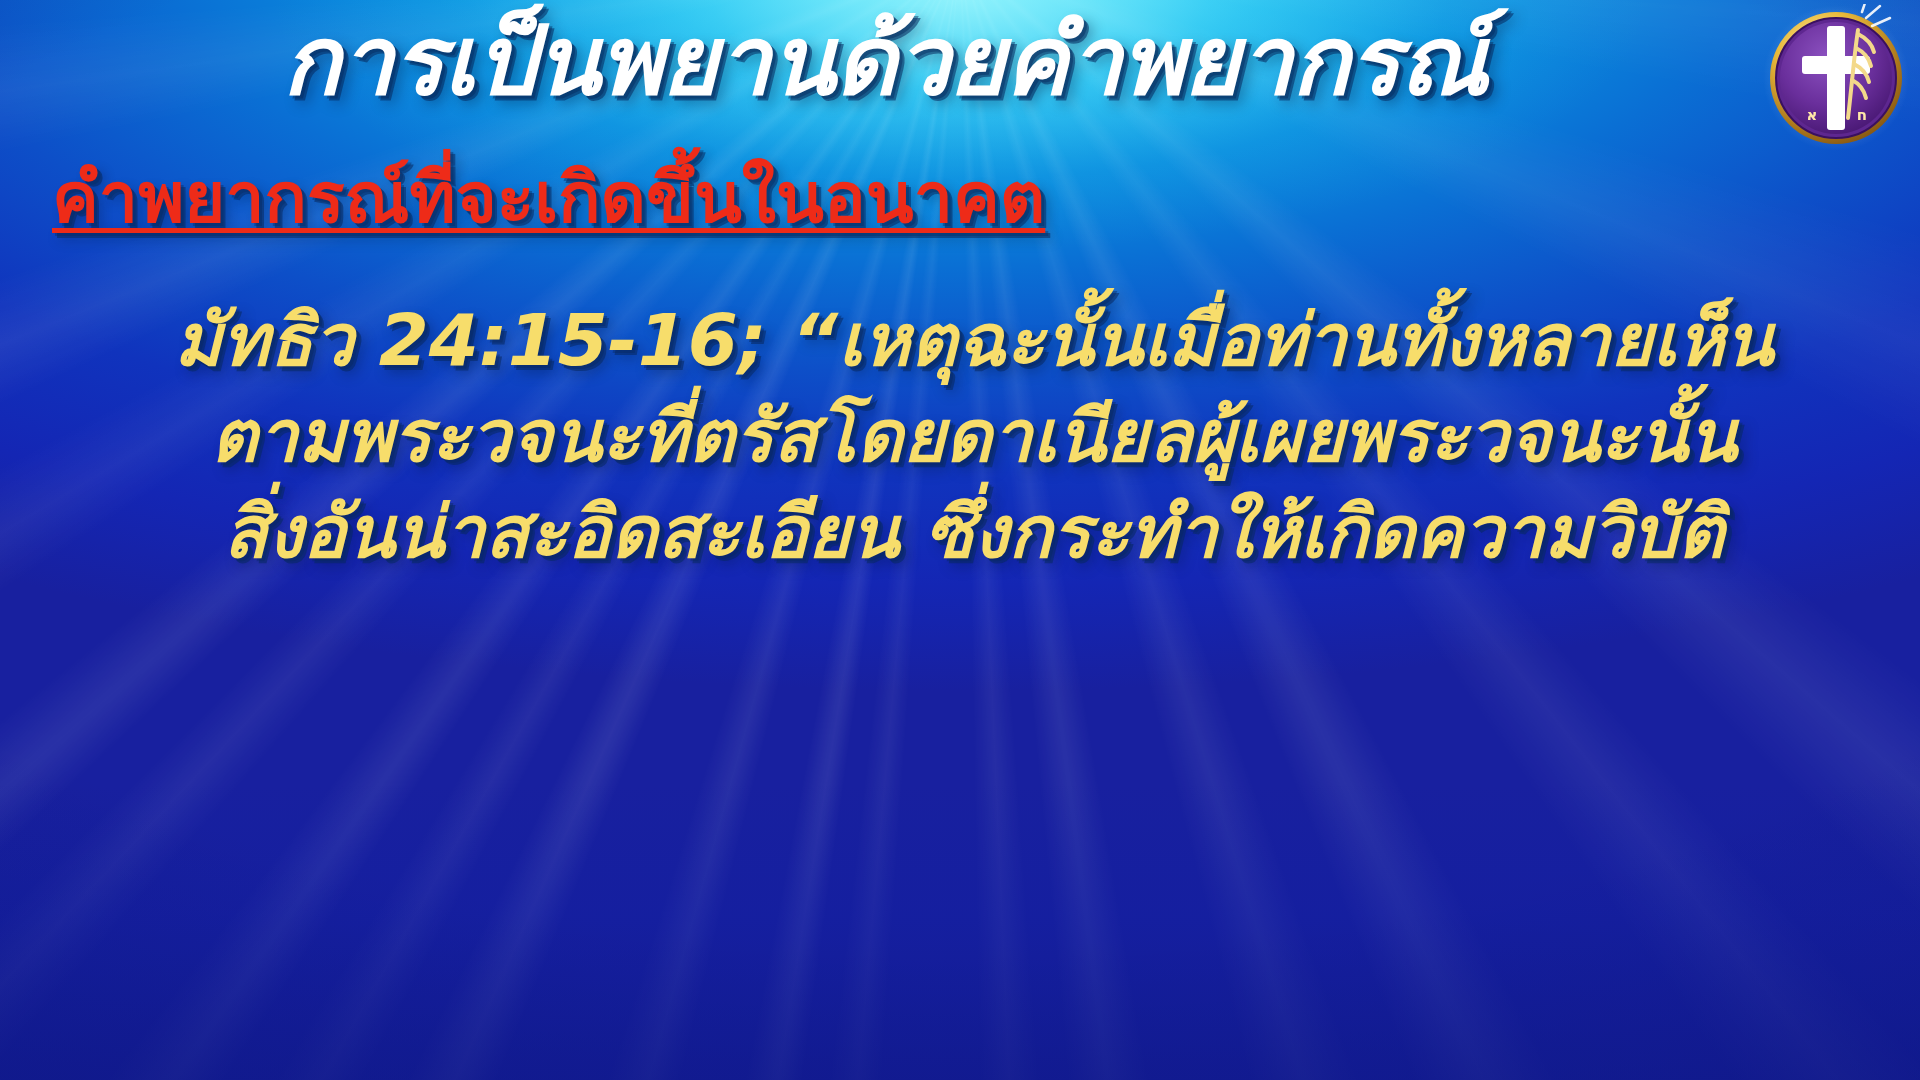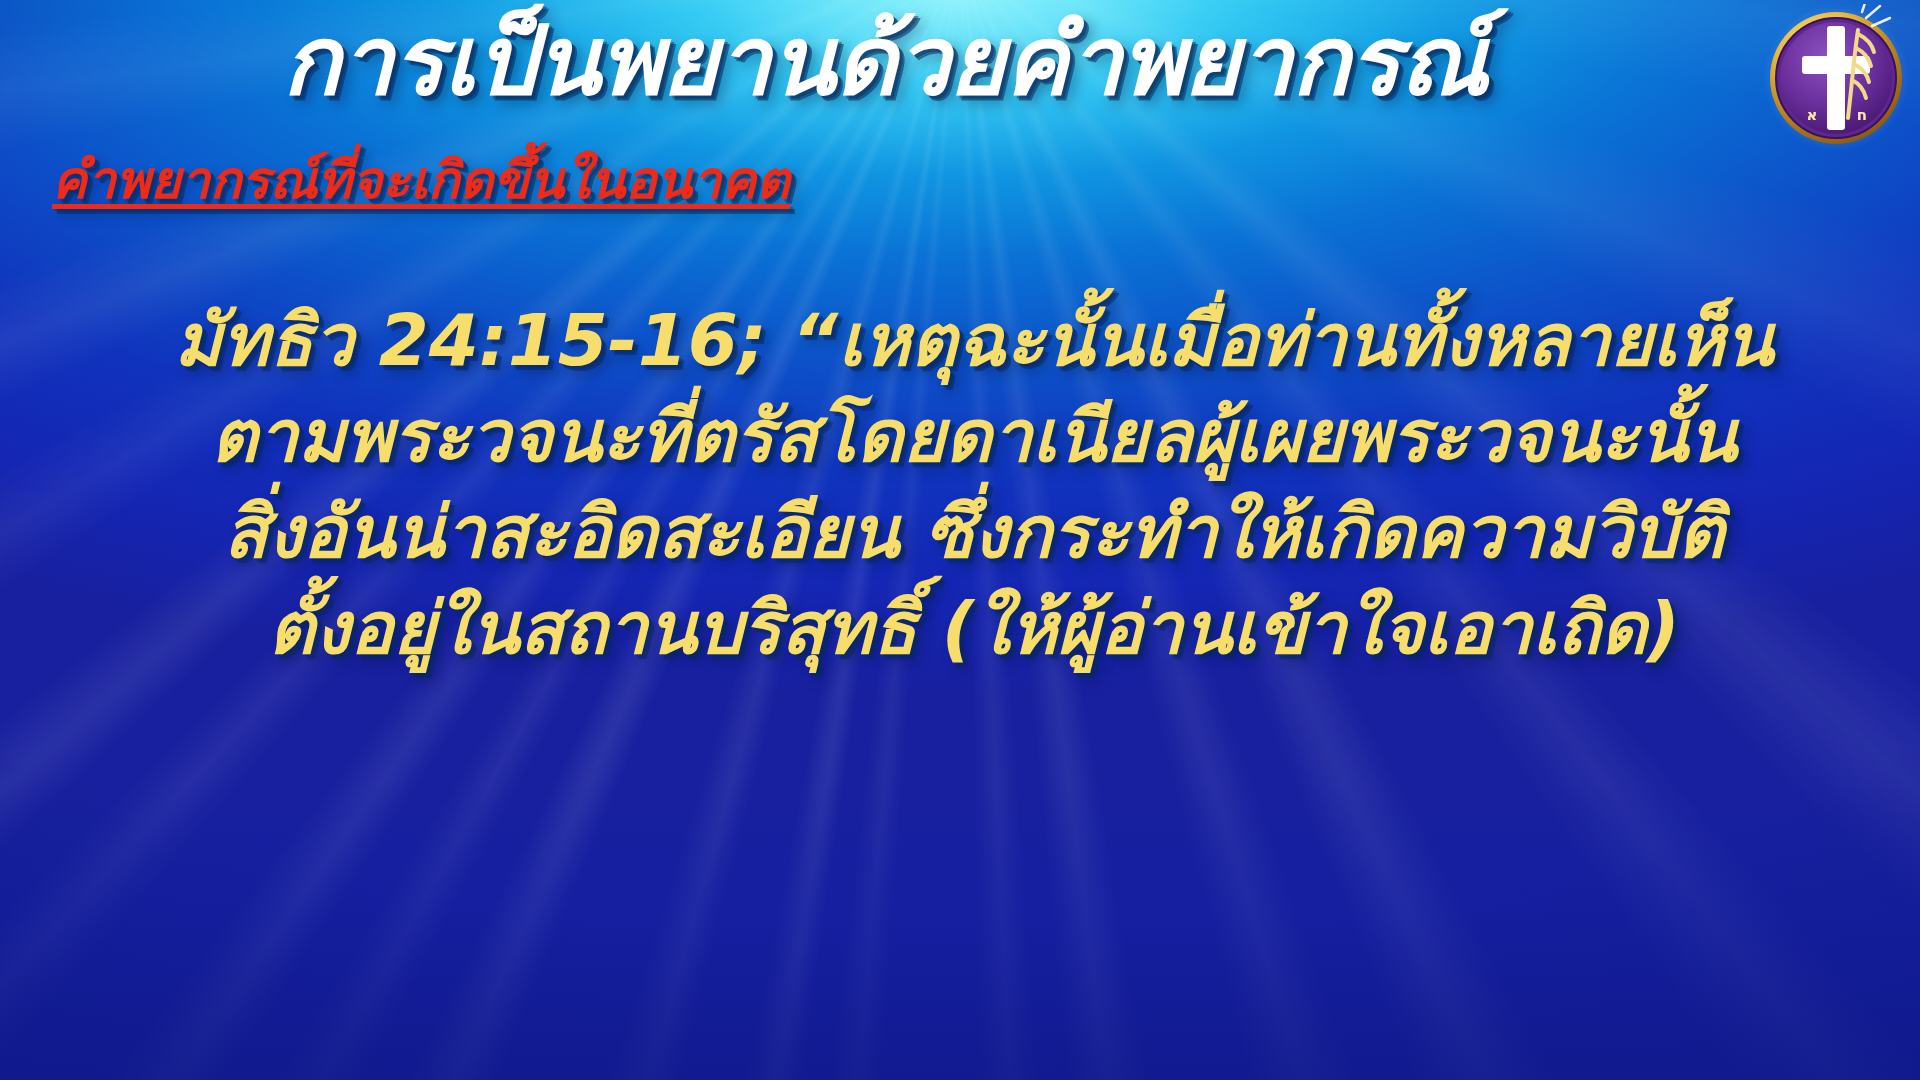--- a/index.html
+++ b/index.html
@@ -172,26 +172,25 @@
     line-height: 1.12;
     white-space: nowrap;
     text-shadow:
        5px 5px 0 rgba(6,40,92,0.55),
        3px 3px 0 rgba(6,40,92,0.45),
        8px 8px 14px rgba(2,20,60,0.38);
   }
 
   .subtitle {
     position: absolute;
-    top: 152px;
+    top: 160px;
     left: 52px;
     color: #ee2b18;
-    font-size: 52px;
+    font-size: 70px;
     font-weight: bold;
-    font-style: italic;
     line-height: 1.1;
     white-space: nowrap;
     text-decoration: underline;
     text-decoration-thickness: 5px;
     text-underline-offset: 6px;
     text-shadow:
        5px 5px 0 rgba(8,42,96,0.55),
        3px 3px 0 rgba(8,42,96,0.40),
        7px 7px 12px rgba(2,18,56,0.32);
   }
@@ -241,21 +240,20 @@
   <div class="content">
 
     <div class="title">การเป็นพยานด้วยคำพยากรณ์</div>
 
     <div class="subtitle">คำพยากรณ์ที่จะเกิดขึ้นในอนาคต</div>
 
     <div class="verse">
       <span class="verse-line">มัทธิว 24:15-16; “เหตุฉะนั้นเมื่อท่านทั้งหลายเห็น</span>
       <span class="verse-line">ตามพระวจนะที่ตรัสโดยดาเนียลผู้เผยพระวจนะนั้น</span>
       <span class="verse-line">สิ่งอันน่าสะอิดสะเอียน ซึ่งกระทำให้เกิดความวิบัติ</span>
-      <span class="verse-line">ตั้งอยู่ในสถานบริสุทธิ์ (ให้ผู้อ่านเข้าใจเอาเถิด)</span>
     </div>
 
     <div class="logo">
       <svg viewBox="0 0 148 148" width="148" height="148">
         <defs>
           <radialGradient id="ringGrad" cx="38%" cy="30%" r="78%">
             <stop offset="0%" stop-color="#fff2b0"></stop>
             <stop offset="42%" stop-color="#e8b93a"></stop>
             <stop offset="78%" stop-color="#a8741a"></stop>
             <stop offset="100%" stop-color="#7d4f10"></stop>

